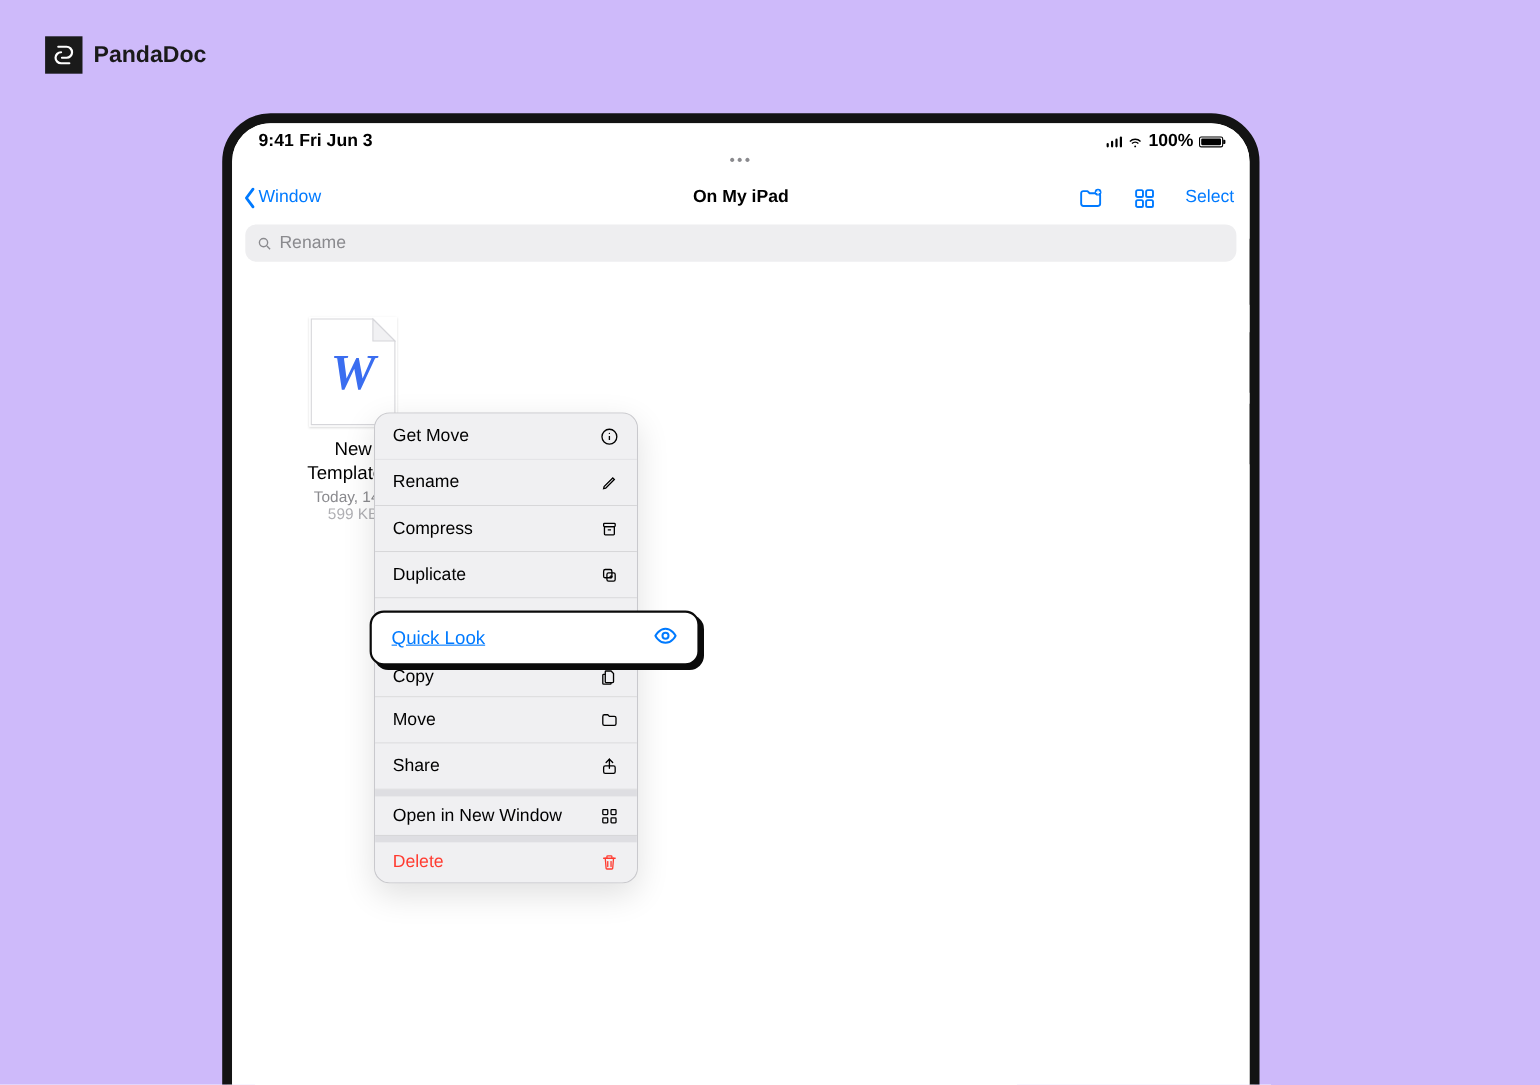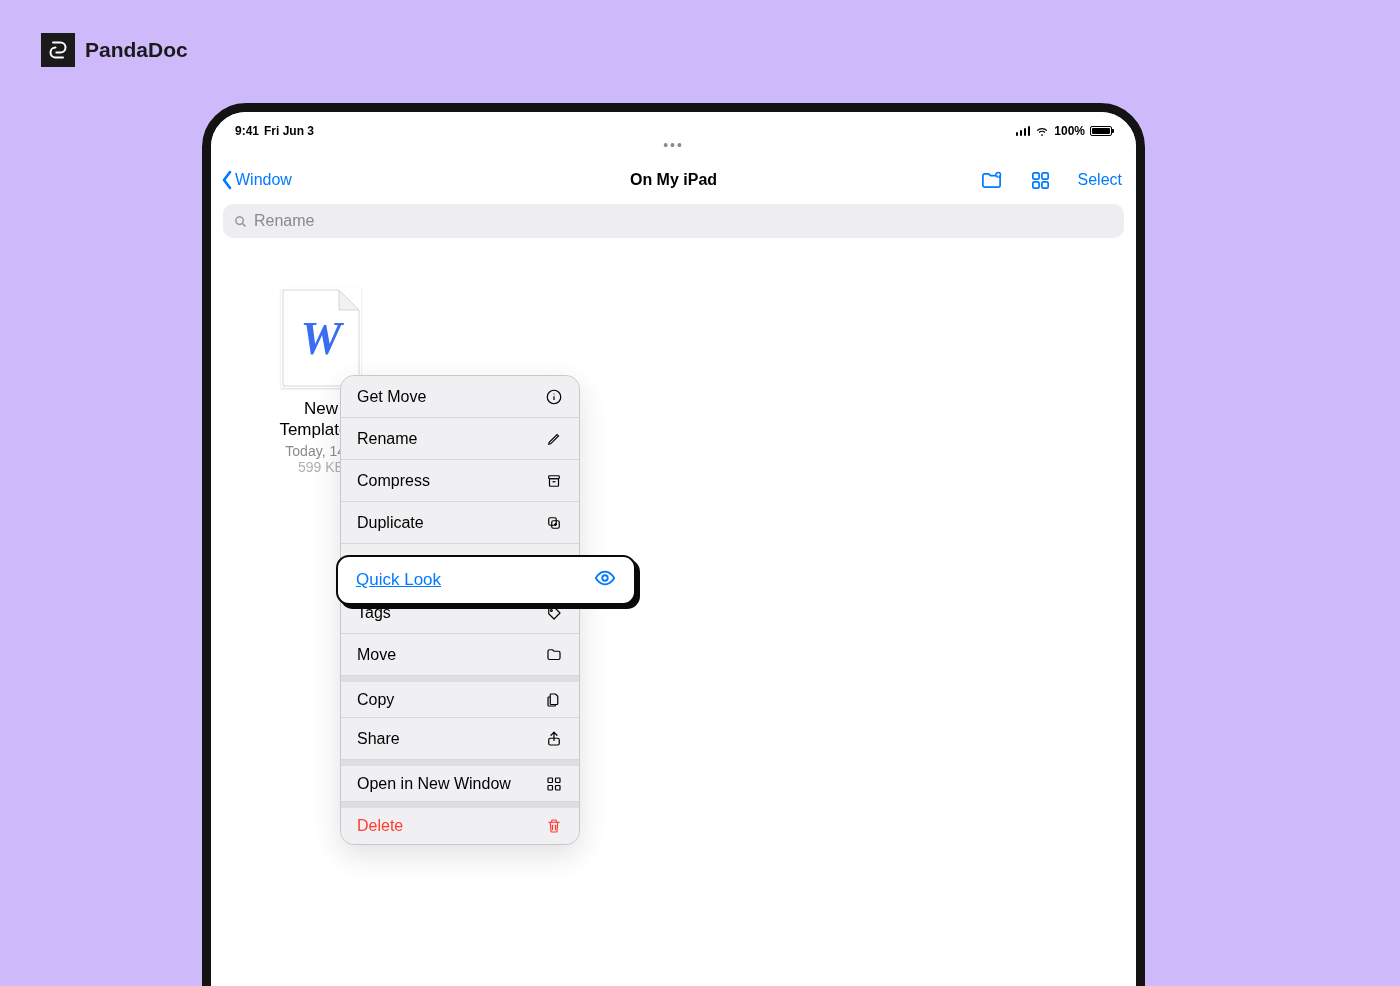--- a/index.html
+++ b/index.html
@@ -65,21 +65,21 @@
     inset: 0;
     background: #fff;
   }
 
   
   .statusbar {
     height: 28px;
     display: flex;
     align-items: flex-end;
     padding: 0 24px 2px 24px;
-    font-size: 12px;
+    font-size: 16px;
     font-weight: 600;
     color: #000;
   }
   .statusbar .left { flex: 0 0 auto; display:flex; gap:5px; }
   .statusbar .right { margin-left: auto; display: flex; align-items: center; gap: 5px; margin-top: 36px; }
   .sig-bars { display:flex; align-items:flex-end; gap:1.5px; height:10px; }
   .sig-bars span { width:2.5px; background:#000; border-radius:1px; }
   .sig-bars span:nth-child(1){height:4px}
   .sig-bars span:nth-child(2){height:6px}
   .sig-bars span:nth-child(3){height:8px}
@@ -377,43 +377,34 @@
           <rect x="5" y="5" width="10" height="10" rx="2"></rect>
           <rect x="9" y="9" width="10" height="10" rx="2"></rect>
           <line x1="14" y1="12" x2="14" y2="16"></line>
           <line x1="12" y1="14" x2="16" y2="14"></line>
         </svg>
       </span>
   </div>
 
   <div class="menu-gap"></div>
 
-  <div class="menu-item">
-    <span>Tags</span>
-    <span class="mi-icon">
-        <svg viewBox="0 0 24 24" fill="none" stroke-width="1.6" stroke-linejoin="round">
-          <path d="M12 4l8 8-8 8-7-7V5a1 1 0 011-1h6z"></path>
-          <circle cx="8.5" cy="8.5" r="1.2"></circle>
-        </svg>
-      </span>
-  </div>
-  <div class="menu-item">
-    <span>Move</span>
-    <span class="mi-icon">
-        <svg viewBox="0 0 24 24" fill="none" stroke-width="1.6">
-          <path d="M4 7a2 2 0 012-2h4l2 2h6a2 2 0 012 2v7a2 2 0 01-2 2H6a2 2 0 01-2-2V7z"></path>
-        </svg>
-      </span>
-  </div>
   <div class="menu-item sep-before">
     <span>Copy</span>
     <span class="mi-icon">
         <svg viewBox="0 0 24 24" fill="none" stroke-width="1.6">
           <path d="M8 4h6l3 3v10a1 1 0 01-1 1H8a1 1 0 01-1-1V5a1 1 0 011-1z"></path>
           <path d="M7 8H5a1 1 0 00-1 1v10a1 1 0 001 1h8a1 1 0 001-1v-1"></path>
+        </svg>
+      </span>
+  </div>
+  <div class="menu-item">
+    <span>Move</span>
+    <span class="mi-icon">
+        <svg viewBox="0 0 24 24" fill="none" stroke-width="1.6">
+          <path d="M4 7a2 2 0 012-2h4l2 2h6a2 2 0 012 2v7a2 2 0 01-2 2H6a2 2 0 01-2-2V7z"></path>
         </svg>
       </span>
   </div>
   <div class="menu-item">
     <span>Share</span>
     <span class="mi-icon">
         <svg viewBox="0 0 24 24" fill="none" stroke-width="1.6" stroke-linecap="round">
           <path d="M12 3v11"></path>
           <path d="M8 7l4-4 4 4"></path>
           <rect x="5" y="11" width="14" height="9" rx="2"></rect>

